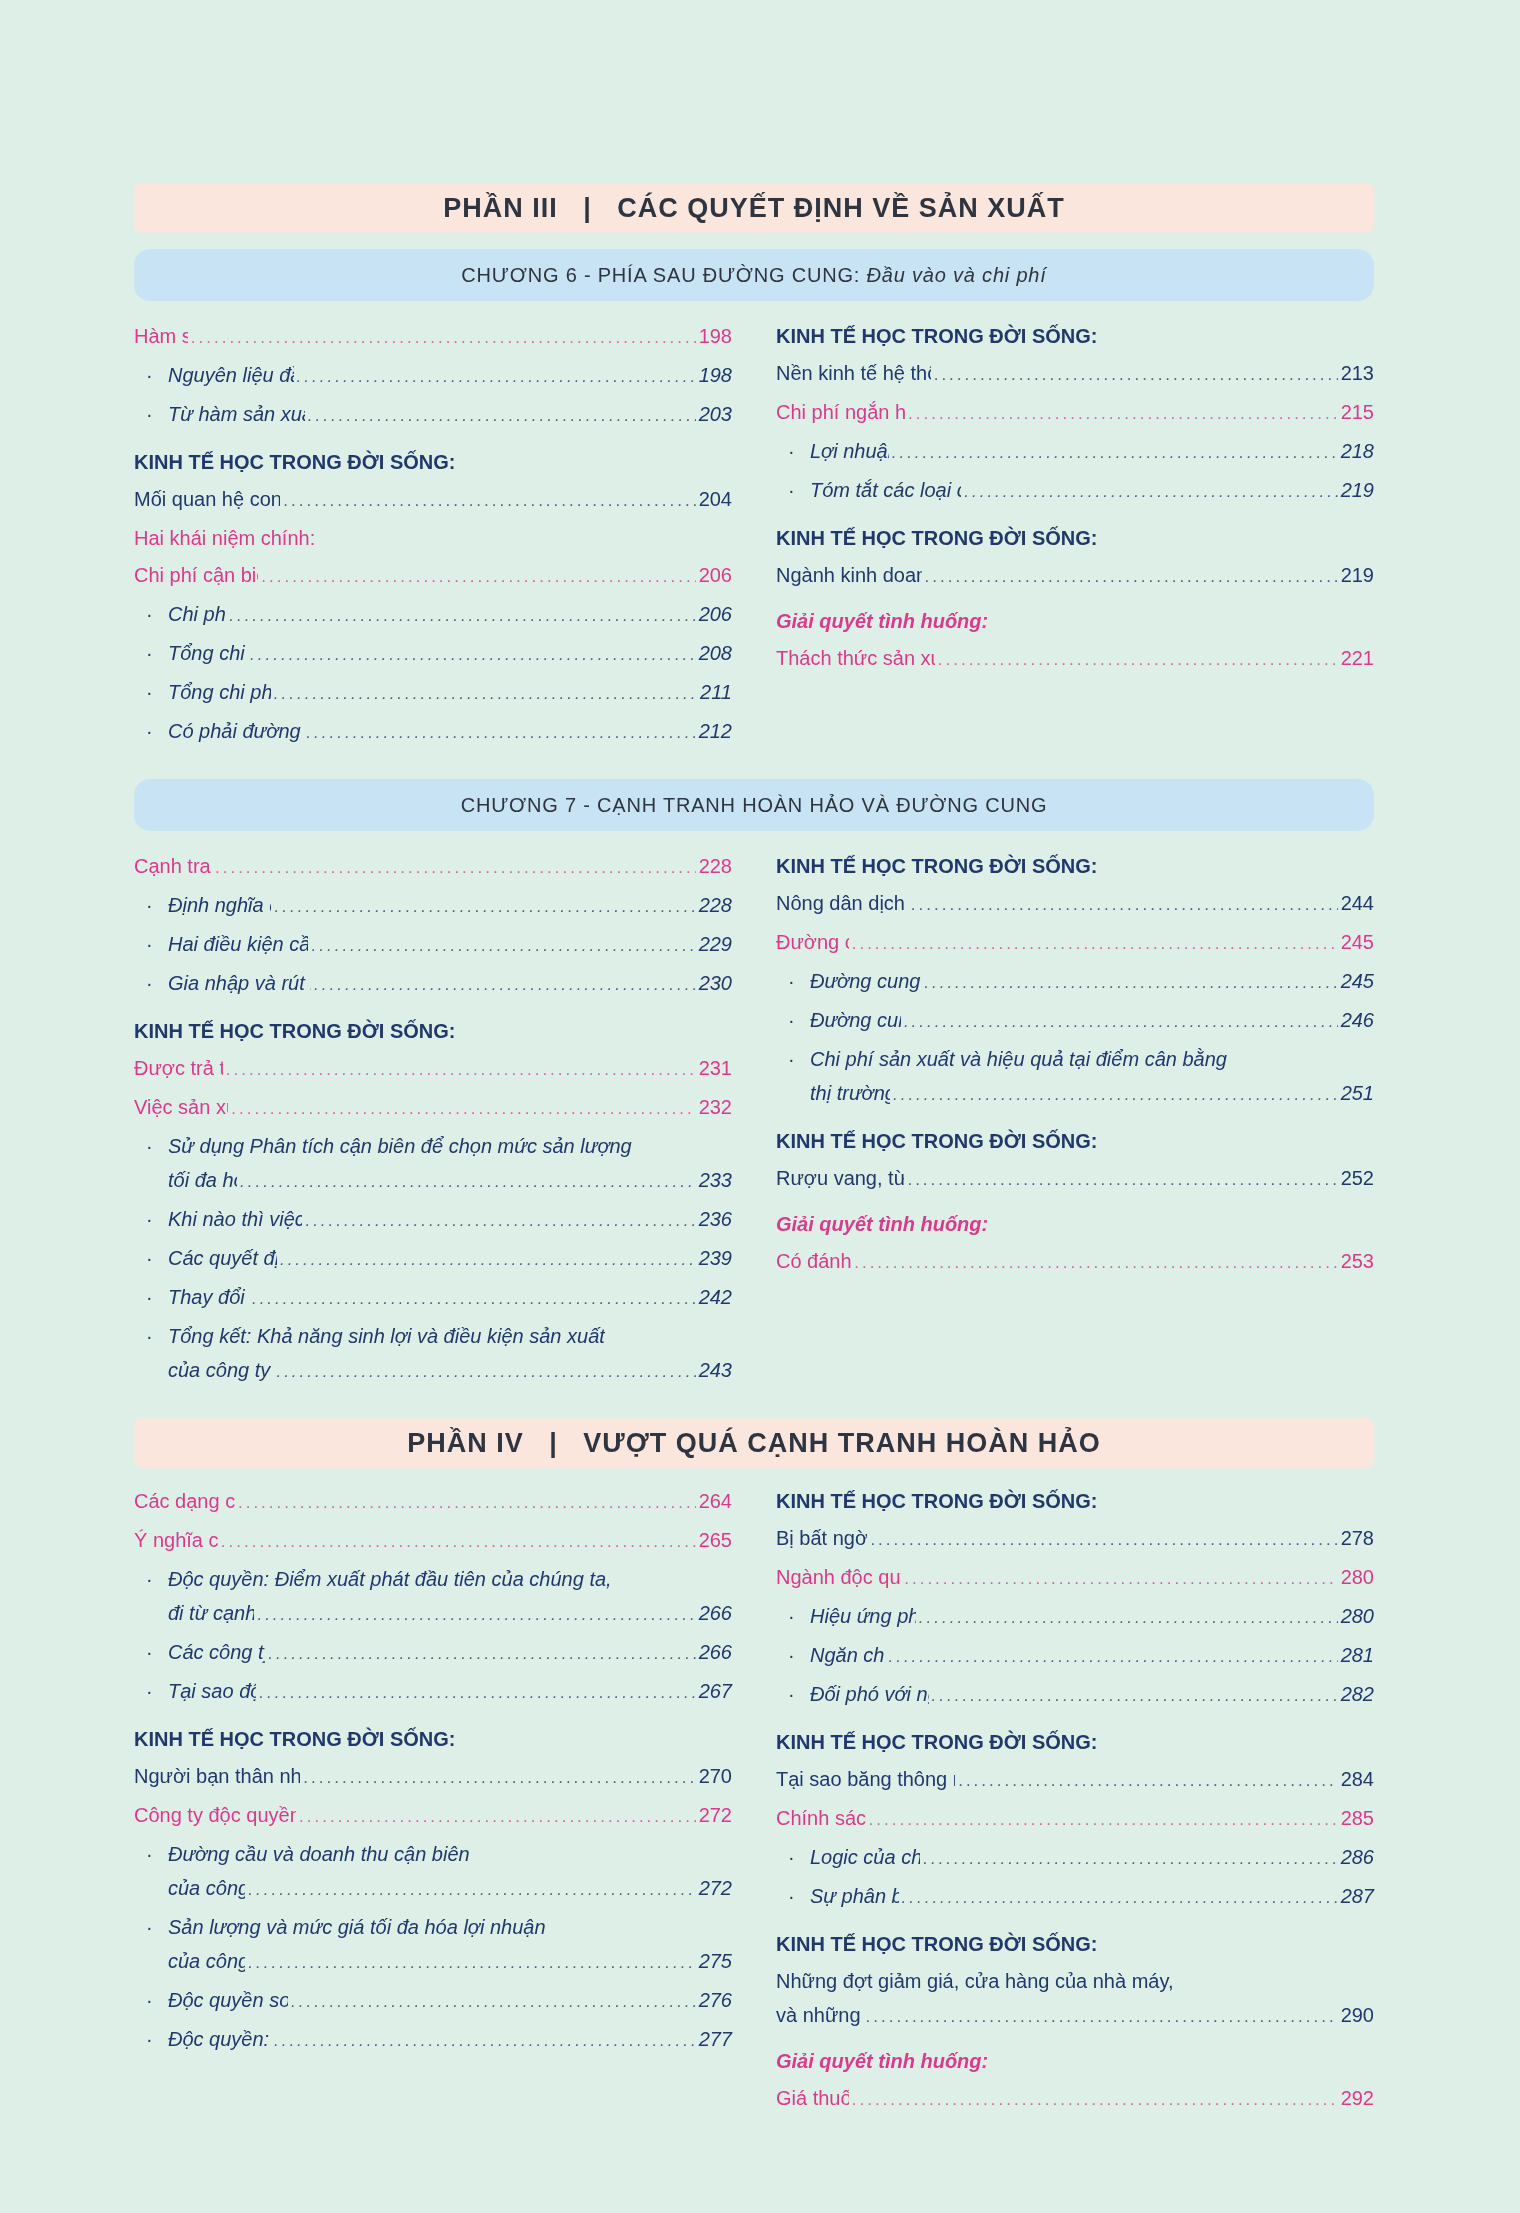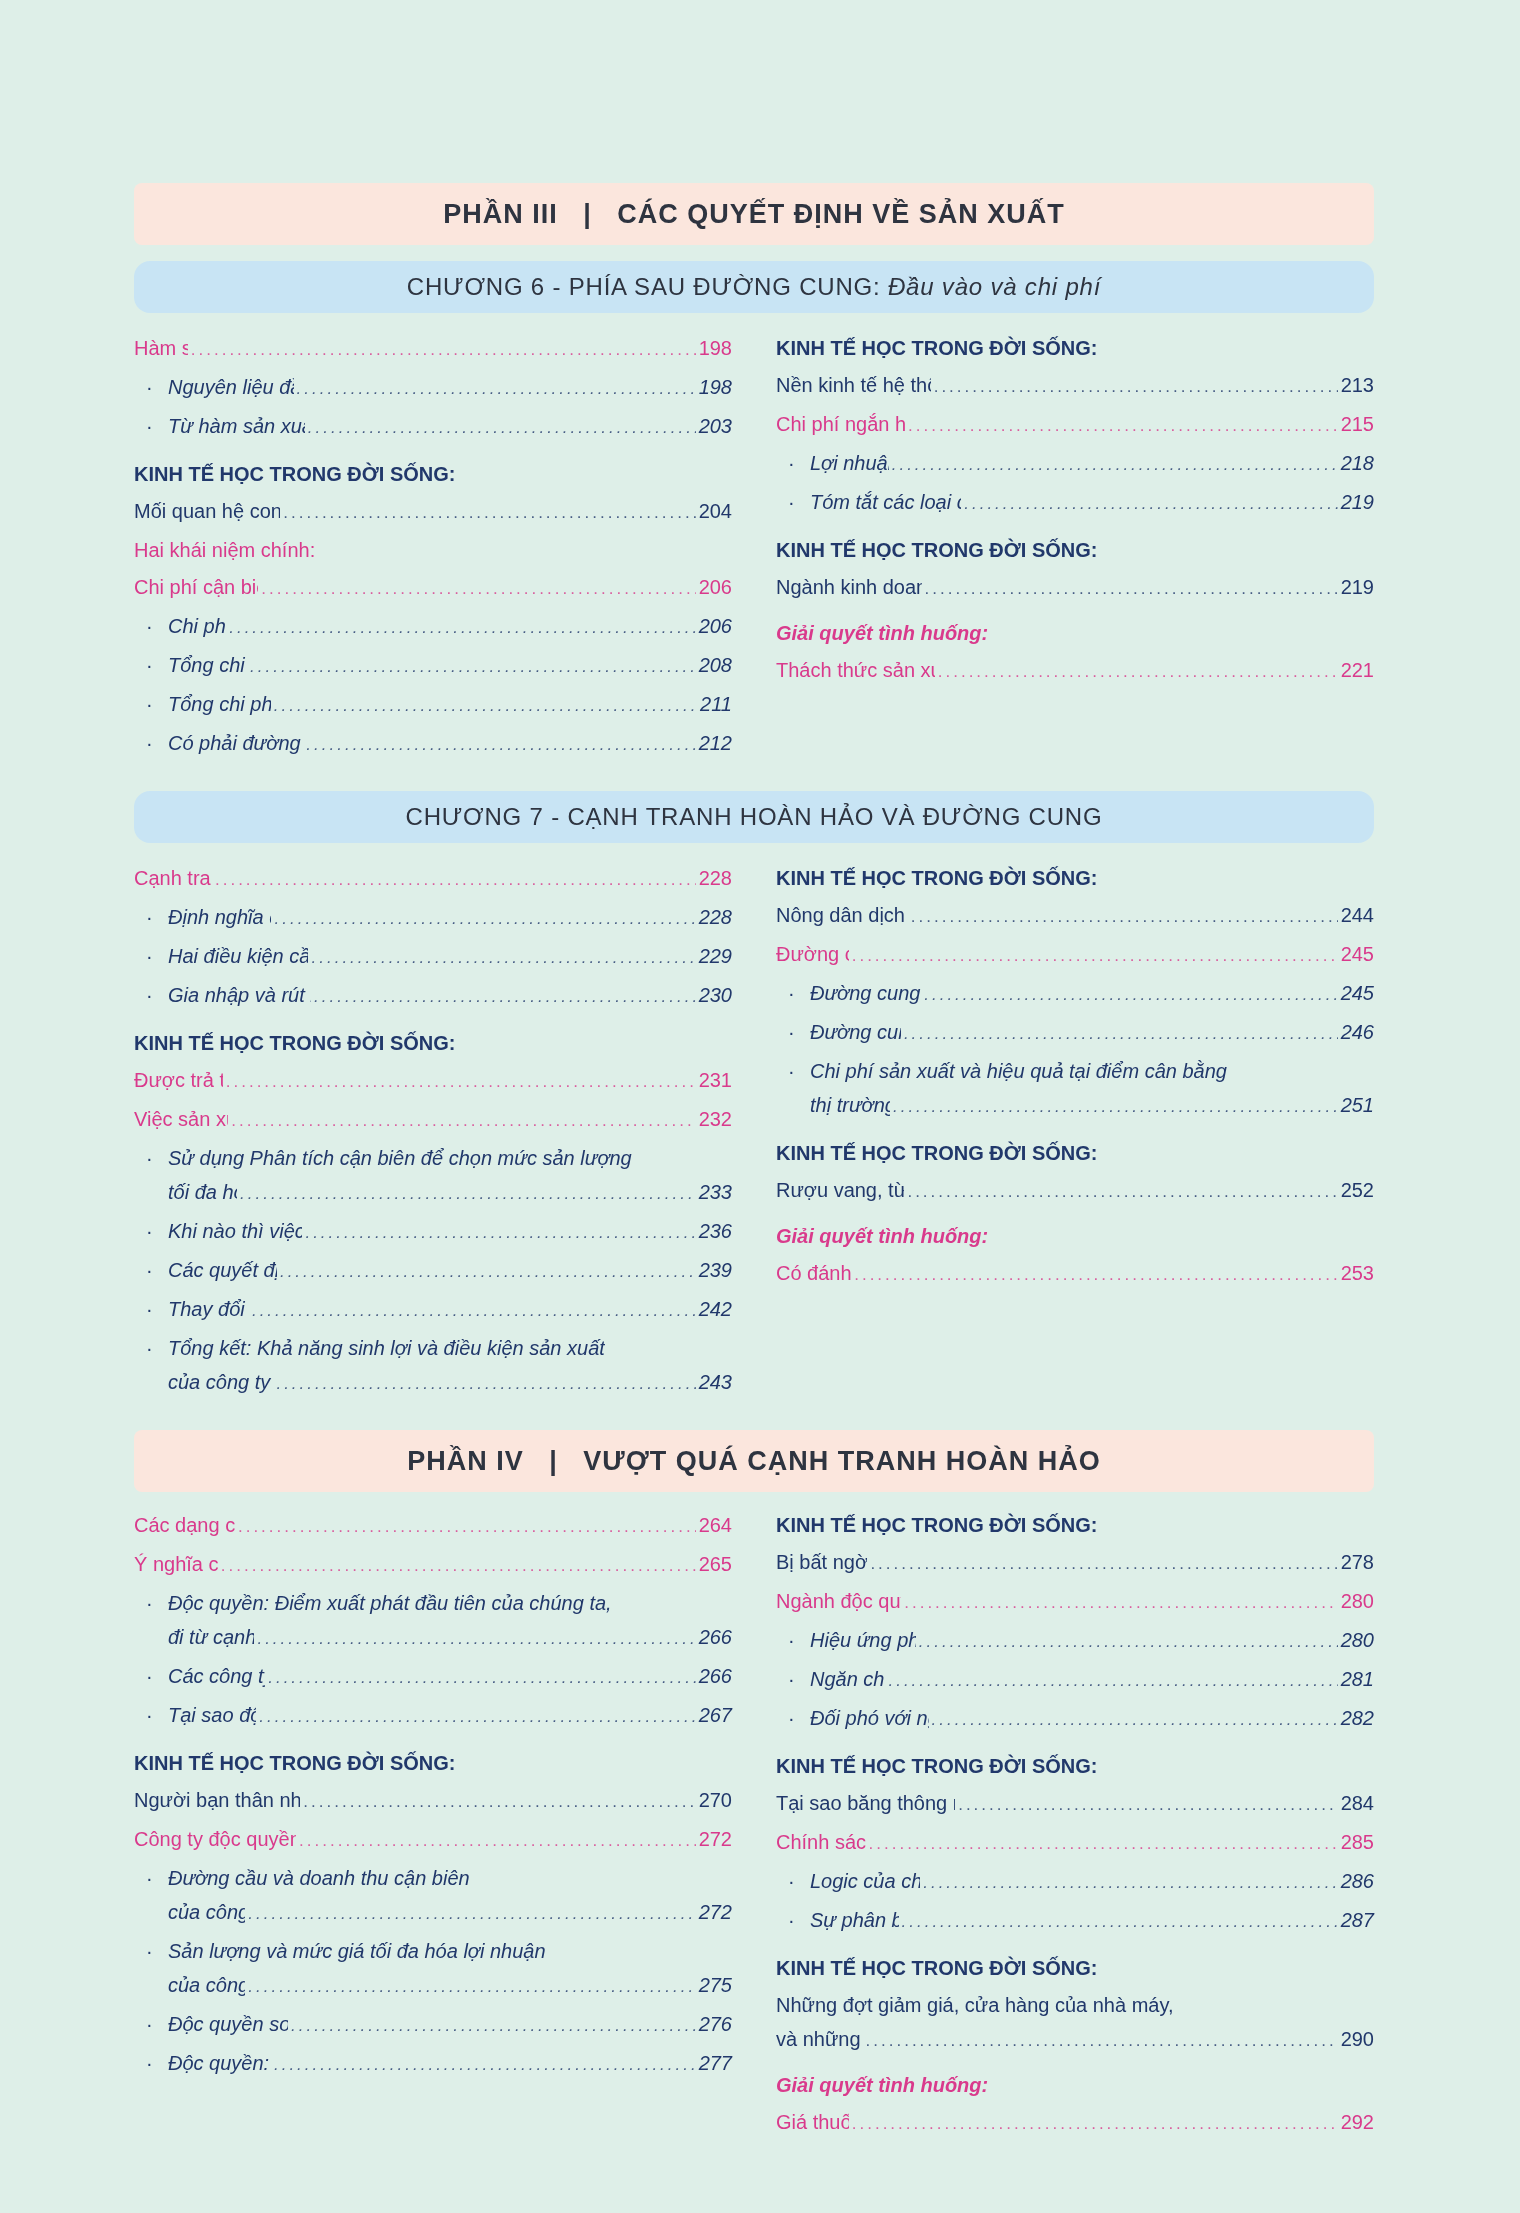--- a/index.html
+++ b/index.html
@@ -7,29 +7,29 @@
   html,body { width:1520px; height:2213px; }
   body {
     position:relative;
     background:#deefe8;
     font-family:"Liberation Sans", sans-serif;
     overflow:hidden;
   }
   .page { position:absolute; left:134px; top:183px; width:1240px; }
 
   .part-banner {
-    height:62px; background:#fbe6dd; border-radius:8px;
+    height:50px; background:#fbe6dd; border-radius:8px;
     display:flex; align-items:center; justify-content:center;
     font-size:27px; font-weight:bold; color:#2e3440; letter-spacing:1px;
     margin-bottom:16px;
   }
   .chapter-banner {
     height:52px; background:#c8e4f4; border-radius:16px;
     display:flex; align-items:center; justify-content:center;
-    font-size:24px; color:#2e3440; letter-spacing:0.8px;
+    font-size:20px; color:#2e3440; letter-spacing:0.8px;
     margin-bottom:18px;
   }
   .chapter-banner span, .part-banner span { white-space:pre; }
   .chapter-banner .it { font-style:italic; }
 
   .columns { display:flex; gap:44px; margin-bottom:26px; }
   .col { flex:1 1 0; min-width:0; }
 
   .entry { margin-bottom:3px; }
   .col > .entry:first-child { margin-top:0 !important; }

